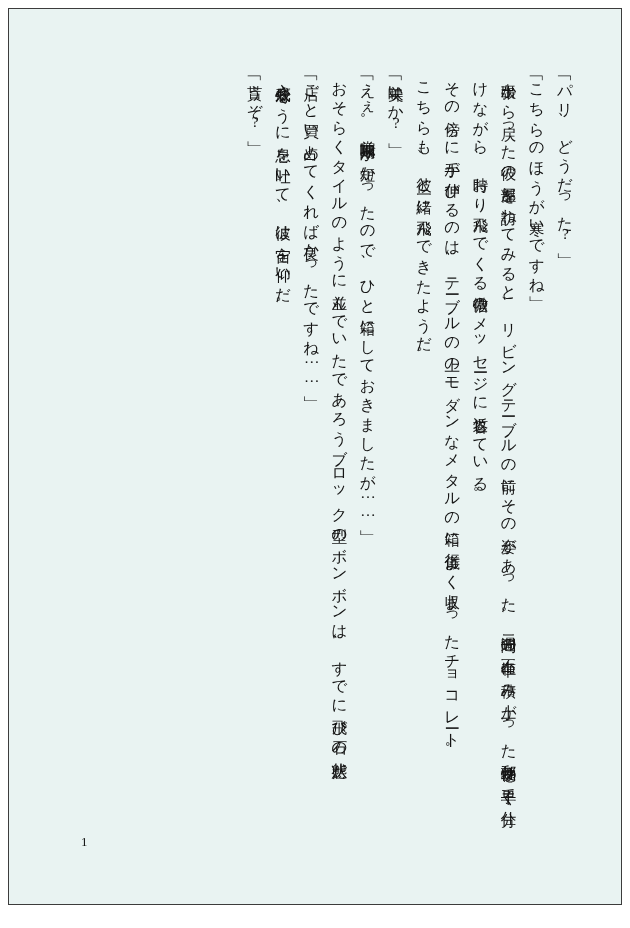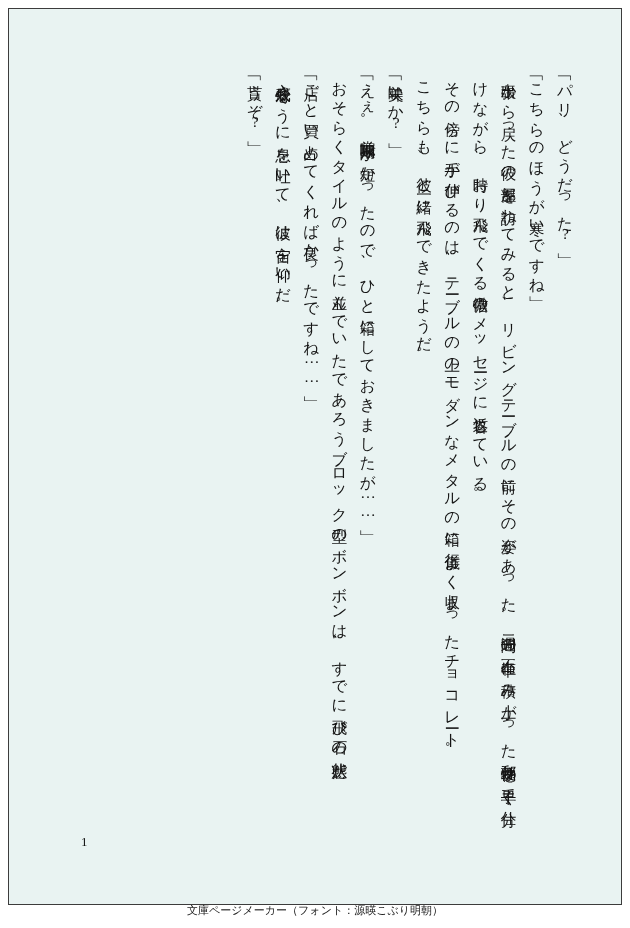--- a/index.html
+++ b/index.html
@@ -87,14 +87,13 @@
       <p class="para">「えぇ。賞味期限が短かったので、ひと箱にしておきましたが……」</p>
       <p class="para">おそらくタイルのように並んでいたであろうブロック型のボンボンは、すでに飛び石の状態だ。</p>
       <p class="para">「店ごと買い占めてくれば良かったですね……」</p>
       <p class="para">心底残念そうに息を吐いて、彼は宙を仰いだ。</p>
       <p class="para">「貰うぞ?」</p>
     </div>
 
     <div class="page-number">1</div>
   </div>
 
-  <div class="footer">文庫ページメーカー（フォント：源暎こぶり明朝）</div>
 </div>
 
 </body></html>

